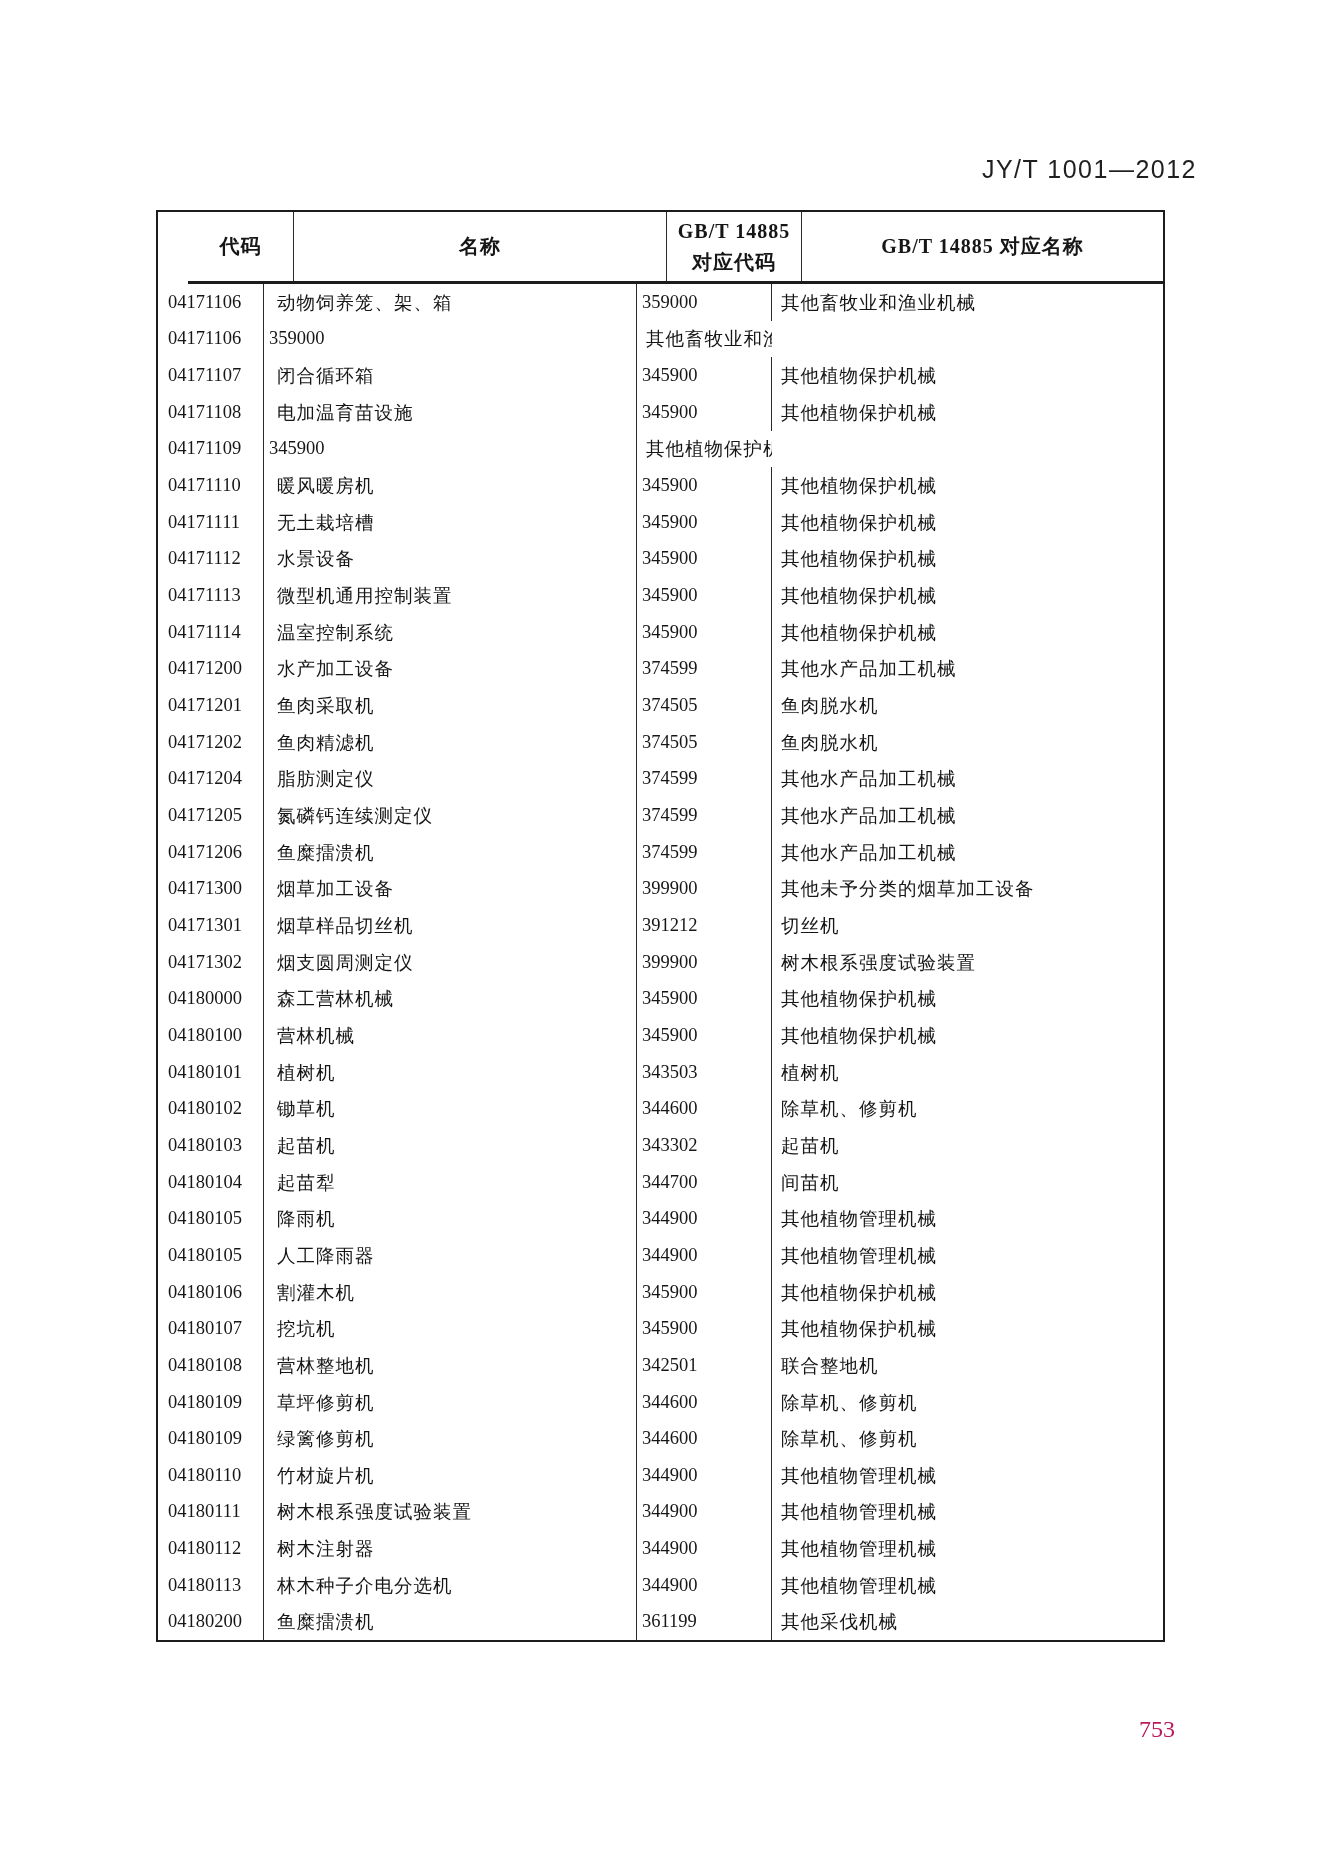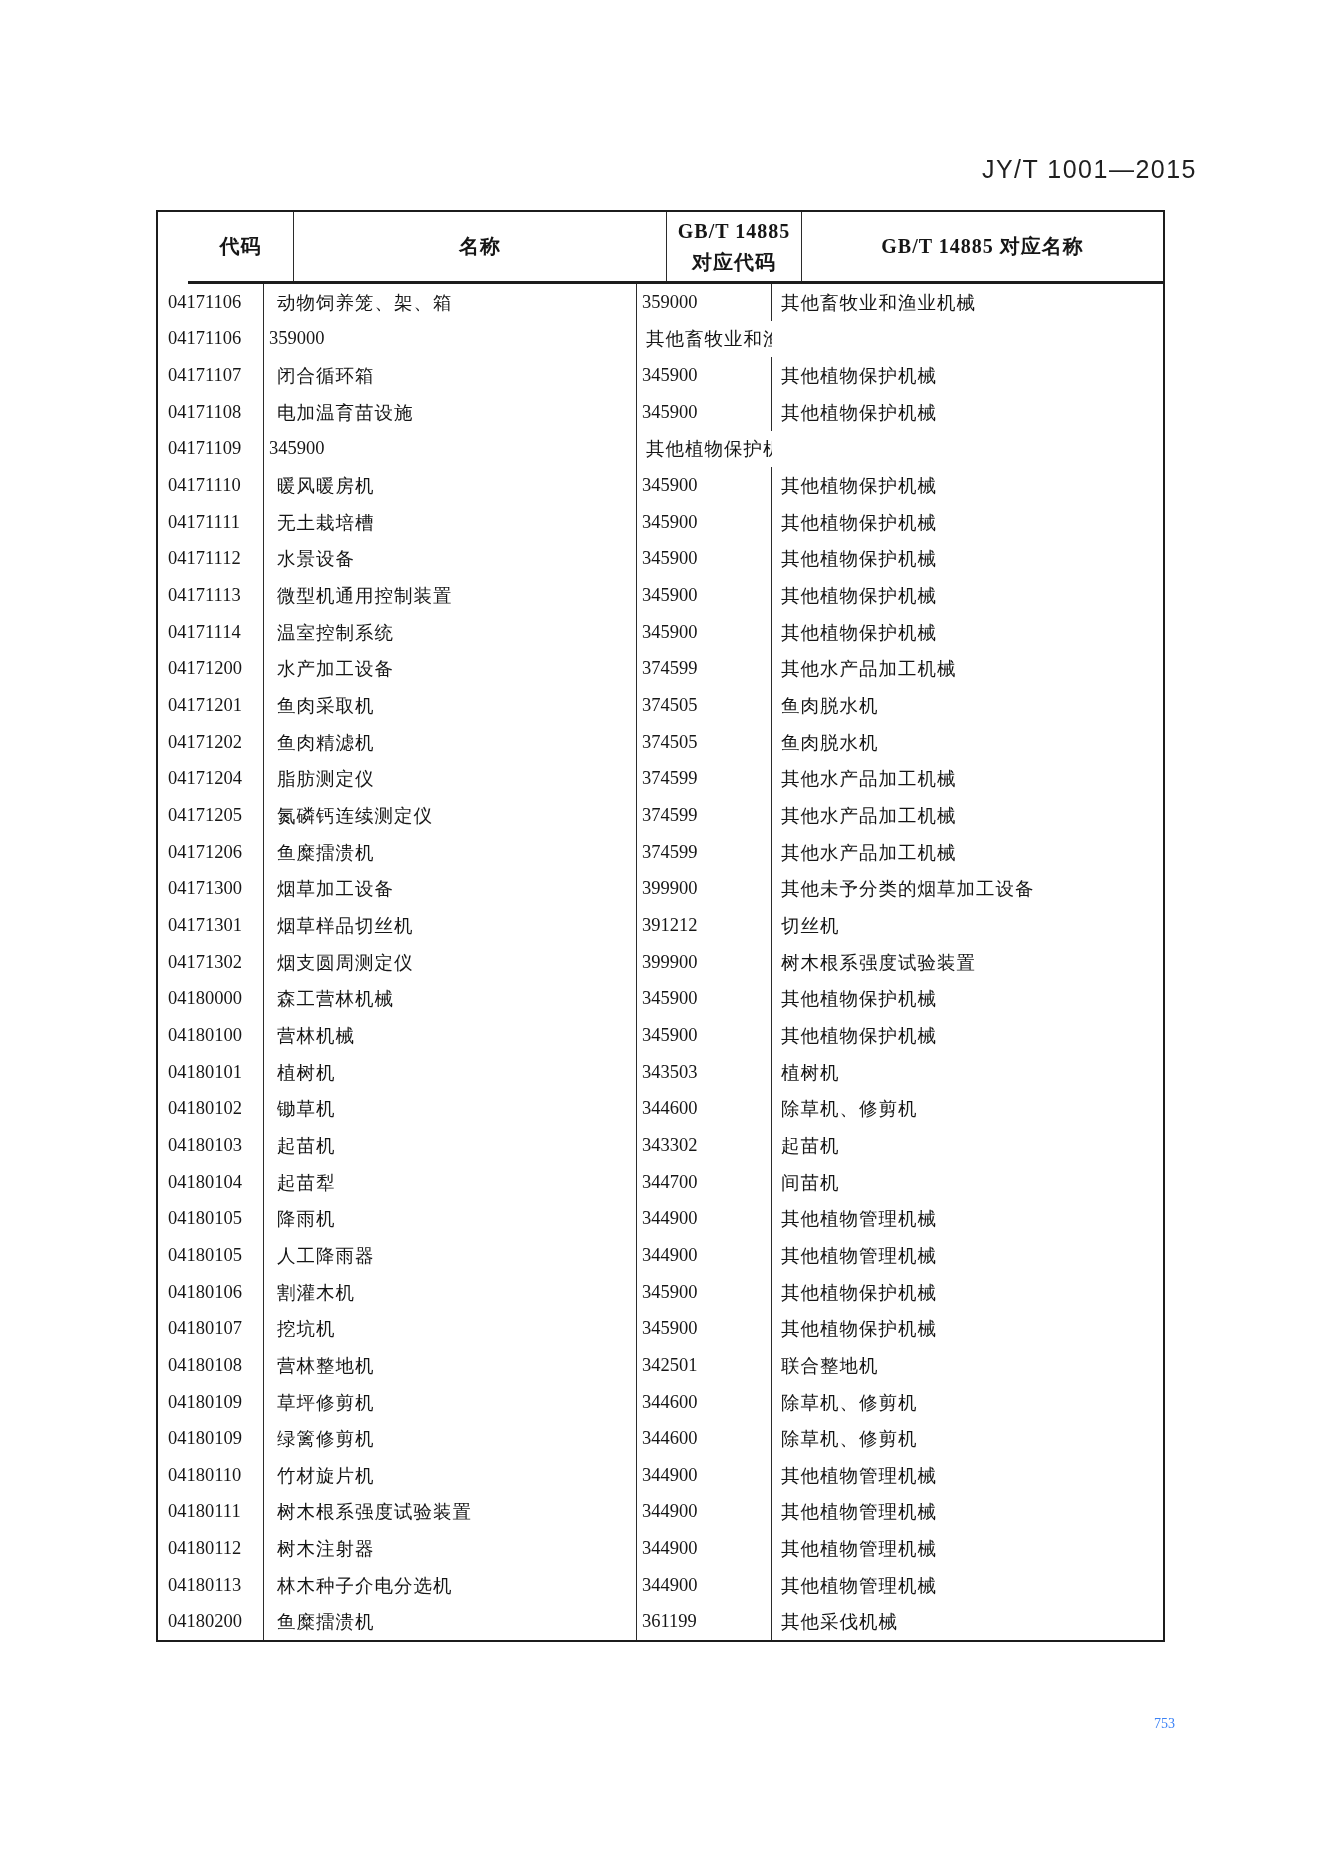--- a/index.html
+++ b/index.html
@@ -70,30 +70,30 @@
     overflow: hidden;
   }
   .cell.c1 { padding-left: 10px; }
   .cell.c2 { padding-left: 13px; letter-spacing: 1px; }
   .cell.c3 { padding-left: 5px; }
   .cell.c4 { padding-left: 9px; letter-spacing: 1px; border-right: none; }
   .page-number {
     position: absolute;
     top: 1716px;
     right: 148px;
-    font-size: 14px;
-    color: #3b82f6;
+    font-size: 24px;
+    color: #be185d;
   }
 </style>
 </head>
 <body>
 
 <div class="page">
 
-  <div class="doc-code">JY/T 1001—2015</div>
+  <div class="doc-code">JY/T 1001—2012</div>
 
   <div class="mapping-table">
     <div class="header-row">
       <div class="hcell c1">代码</div>
       <div class="hcell c2">名称</div>
       <div class="hcell c3">
         <div>GB/T 14885</div>
         <div>对应代码</div>
       </div>
       <div class="hcell c4">GB/T 14885 对应名称</div>

